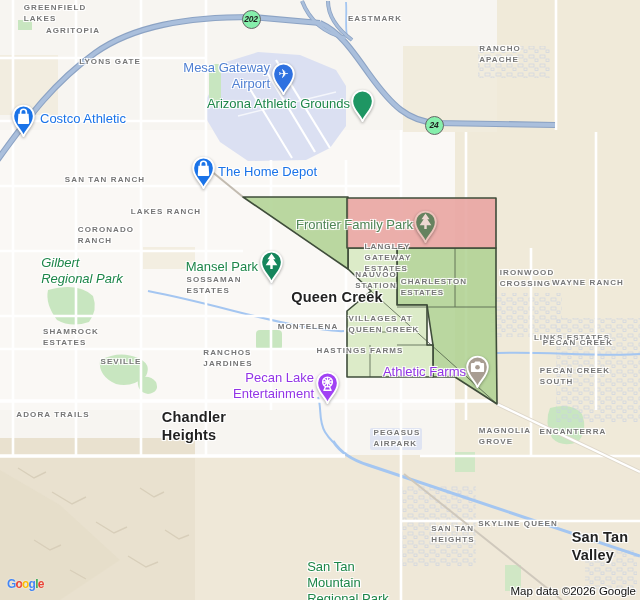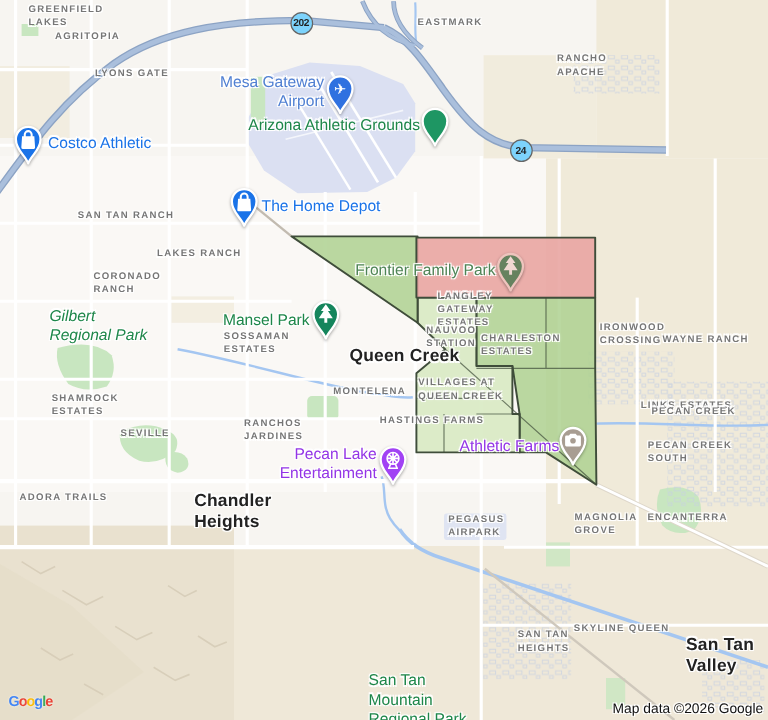--- a/index.html
+++ b/index.html
@@ -10,23 +10,23 @@
        text-shadow:-1px -1px 0 rgba(255,255,255,.95),1px -1px 0 rgba(255,255,255,.95),
        -1px 1px 0 rgba(255,255,255,.95),1px 1px 0 rgba(255,255,255,.95),0 0 3px rgba(255,255,255,.9);}
   .a-center{transform:translate(-50%,-50%);text-align:left;}
   .a-left{transform:translateY(-50%);text-align:left;}
   .a-right{transform:translateY(-50%);text-align:right;}
   .k-area{font-size:8px;font-weight:bold;letter-spacing:1.1px;line-height:1.35;}
   .k-city{font-size:14.5px;font-weight:600;letter-spacing:.2px;}
   .k-park,.k-store,.k-airport,.k-entertainment{font-size:13px;font-weight:500;}
   .marker{position:absolute;z-index:40;filter:drop-shadow(0 1px 1.5px rgba(0,0,0,.35));}
   .shield{position:absolute;z-index:35;width:19px;height:19px;border-radius:50%;
-          background:#7dd3fc;border:1.5px solid #666;box-sizing:border-box;
+          background:#86efac;border:1.5px solid #666;box-sizing:border-box;
           font-size:8.5px;font-weight:bold;color:#1f1f1f;display:flex;
-          align-items:center;justify-content:center;letter-spacing:-.3px;}
+          align-items:center;justify-content:center;letter-spacing:-.3px;font-style:italic;}
   .google-logo{position:absolute;left:7px;top:577px;z-index:60;font-size:12px;
           font-weight:bold;letter-spacing:-.8px;
           text-shadow:0 0 2px rgba(255,255,255,.8);}
   .attribution{position:absolute;right:4px;top:585px;z-index:60;font-size:11.5px;color:#111;
           text-shadow:-1px -1px 0 #fff,1px -1px 0 #fff,-1px 1px 0 #fff,1px 1px 0 #fff;}
 </style>
 </head>
 <body>
 
 <div class="stage">
@@ -157,21 +157,21 @@
       </g>
     </g>
   </svg>
 
   <div id="labels-layer">
       <div class="lbl k-area a-center" style="color: rgb(118, 118, 118); top: 14px; left: 55px;">GREENFIELD
 LAKES</div>
       <div class="lbl k-area a-center" style="color: rgb(118, 118, 118); top: 31px; left: 73px;">AGRITOPIA</div>
       <div class="lbl k-area a-center" style="color: rgb(118, 118, 118); top: 62px; left: 110px;">LYONS GATE</div>
       <div class="lbl k-area a-center" style="color: rgb(118, 118, 118); top: 19px; left: 375px;">EASTMARK</div>
-      <div class="lbl k-area a-center" style="color: rgb(118, 118, 118); top: 55px; left: 485px;">RANCHO
+      <div class="lbl k-area a-center" style="color: rgb(118, 118, 118); top: 55px; left: 500px;">RANCHO
 APACHE</div>
       <div class="lbl k-area a-center" style="color: rgb(118, 118, 118); top: 180px; left: 105px;">SAN TAN RANCH</div>
       <div class="lbl k-area a-center" style="color: rgb(118, 118, 118); top: 212px; left: 166px;">LAKES RANCH</div>
       <div class="lbl k-area a-center" style="color: rgb(118, 118, 118); top: 236px; left: 106px;">CORONADO
 RANCH</div>
       <div class="lbl k-area a-center" style="color: rgb(118, 118, 118); top: 286px; left: 214px;">SOSSAMAN
 ESTATES</div>
       <div class="lbl k-area a-center" style="color: rgb(118, 118, 118); top: 258px; left: 388px;">LANGLEY
 GATEWAY
 ESTATES</div>

